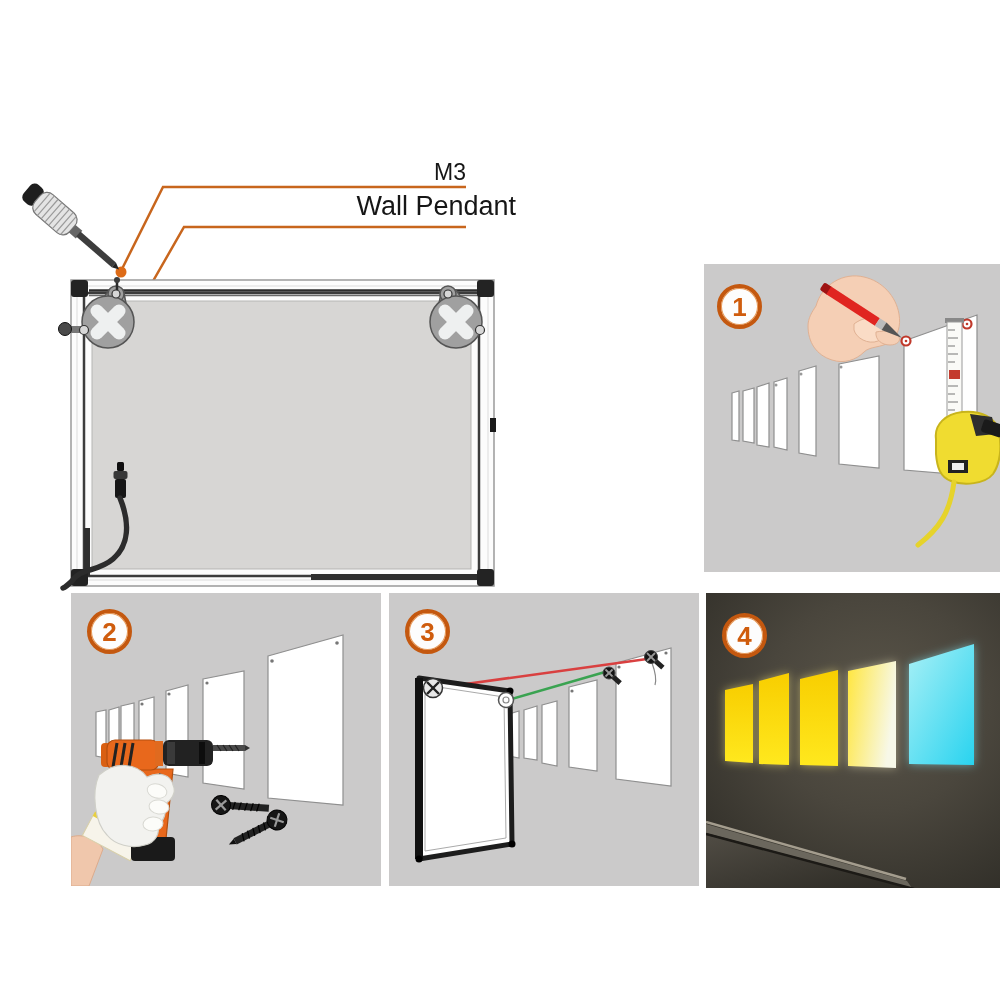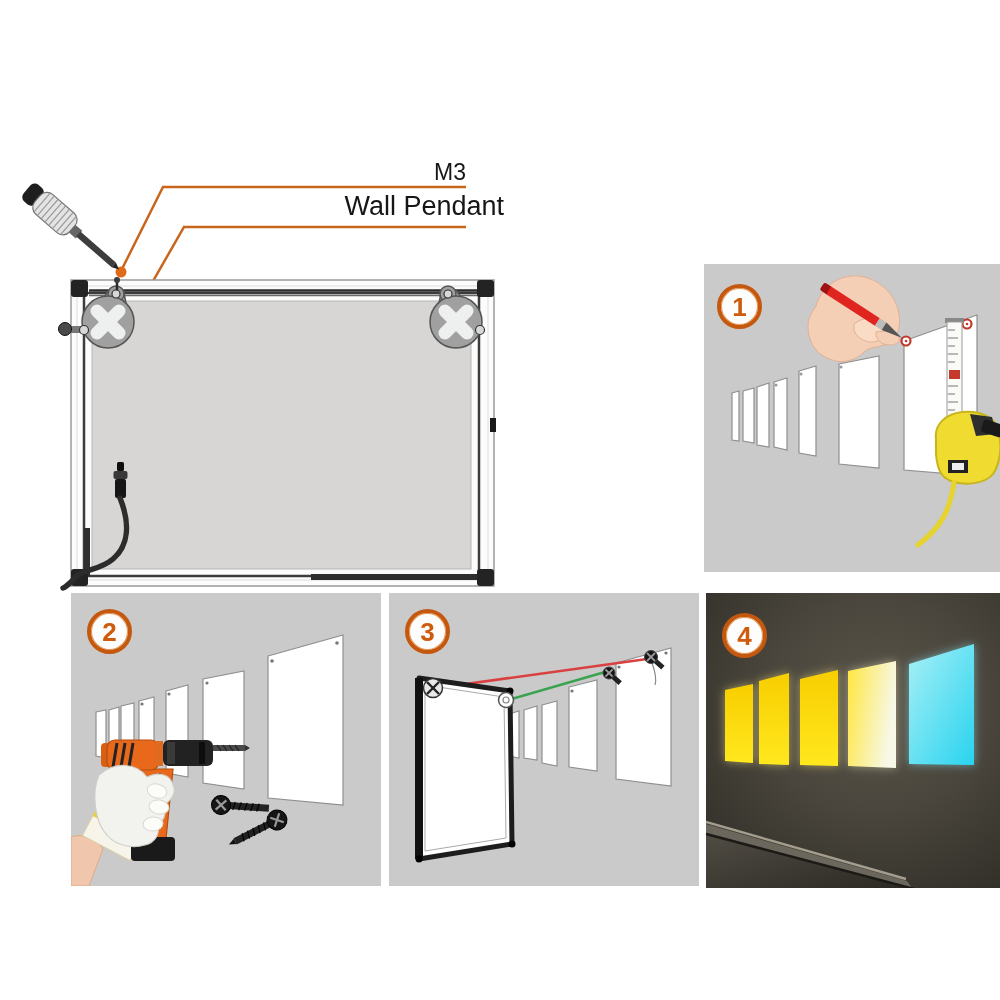--- a/index.html
+++ b/index.html
@@ -1,20 +1,20 @@
 <!DOCTYPE html>
 <html><head>
 <meta charset="utf-8">
 <style>
   html,body{margin:0;padding:0;background:#ffffff;}
   .canvas{position:relative;width:1000px;height:1000px;background:#ffffff;overflow:hidden;
           font-family:"Liberation Sans",sans-serif;margin-left:16px;}
   .label{position:absolute;color:#161616;}
   .m3-label{left:300px;top:159px;width:150px;text-align:right;font-size:23px;}
-  .wp-label{left:288px;top:191px;width:200px;text-align:right;font-size:27px;}
+  .wp-label{left:300px;top:191px;width:200px;text-align:right;font-size:27px;}
   .dc-label{left:204px;top:448px;font-size:26px;color:#2b2b2b;letter-spacing:.5px;}
   .step{position:absolute;background:#cbcaca;overflow:hidden;}
   .step-1{left:688px;top:264px;width:309px;height:308px;}
   .step-2{left:55px;top:593px;width:310px;height:293px;}
   .step-3{left:373px;top:593px;width:310px;height:293px;}
   .step-4{left:690px;top:593px;width:310px;height:295px;background:#3b382f;}
   .step svg{position:absolute;left:0;top:0;}
   .badge{position:absolute;left:15px;top:19px;width:37px;height:37px;border-radius:50%;
          background:#fdfdfd;border:4px solid #c4580f;box-shadow:inset 0 0 0 1px #e89752;
          display:flex;align-items:center;justify-content:center;z-index:5;}

